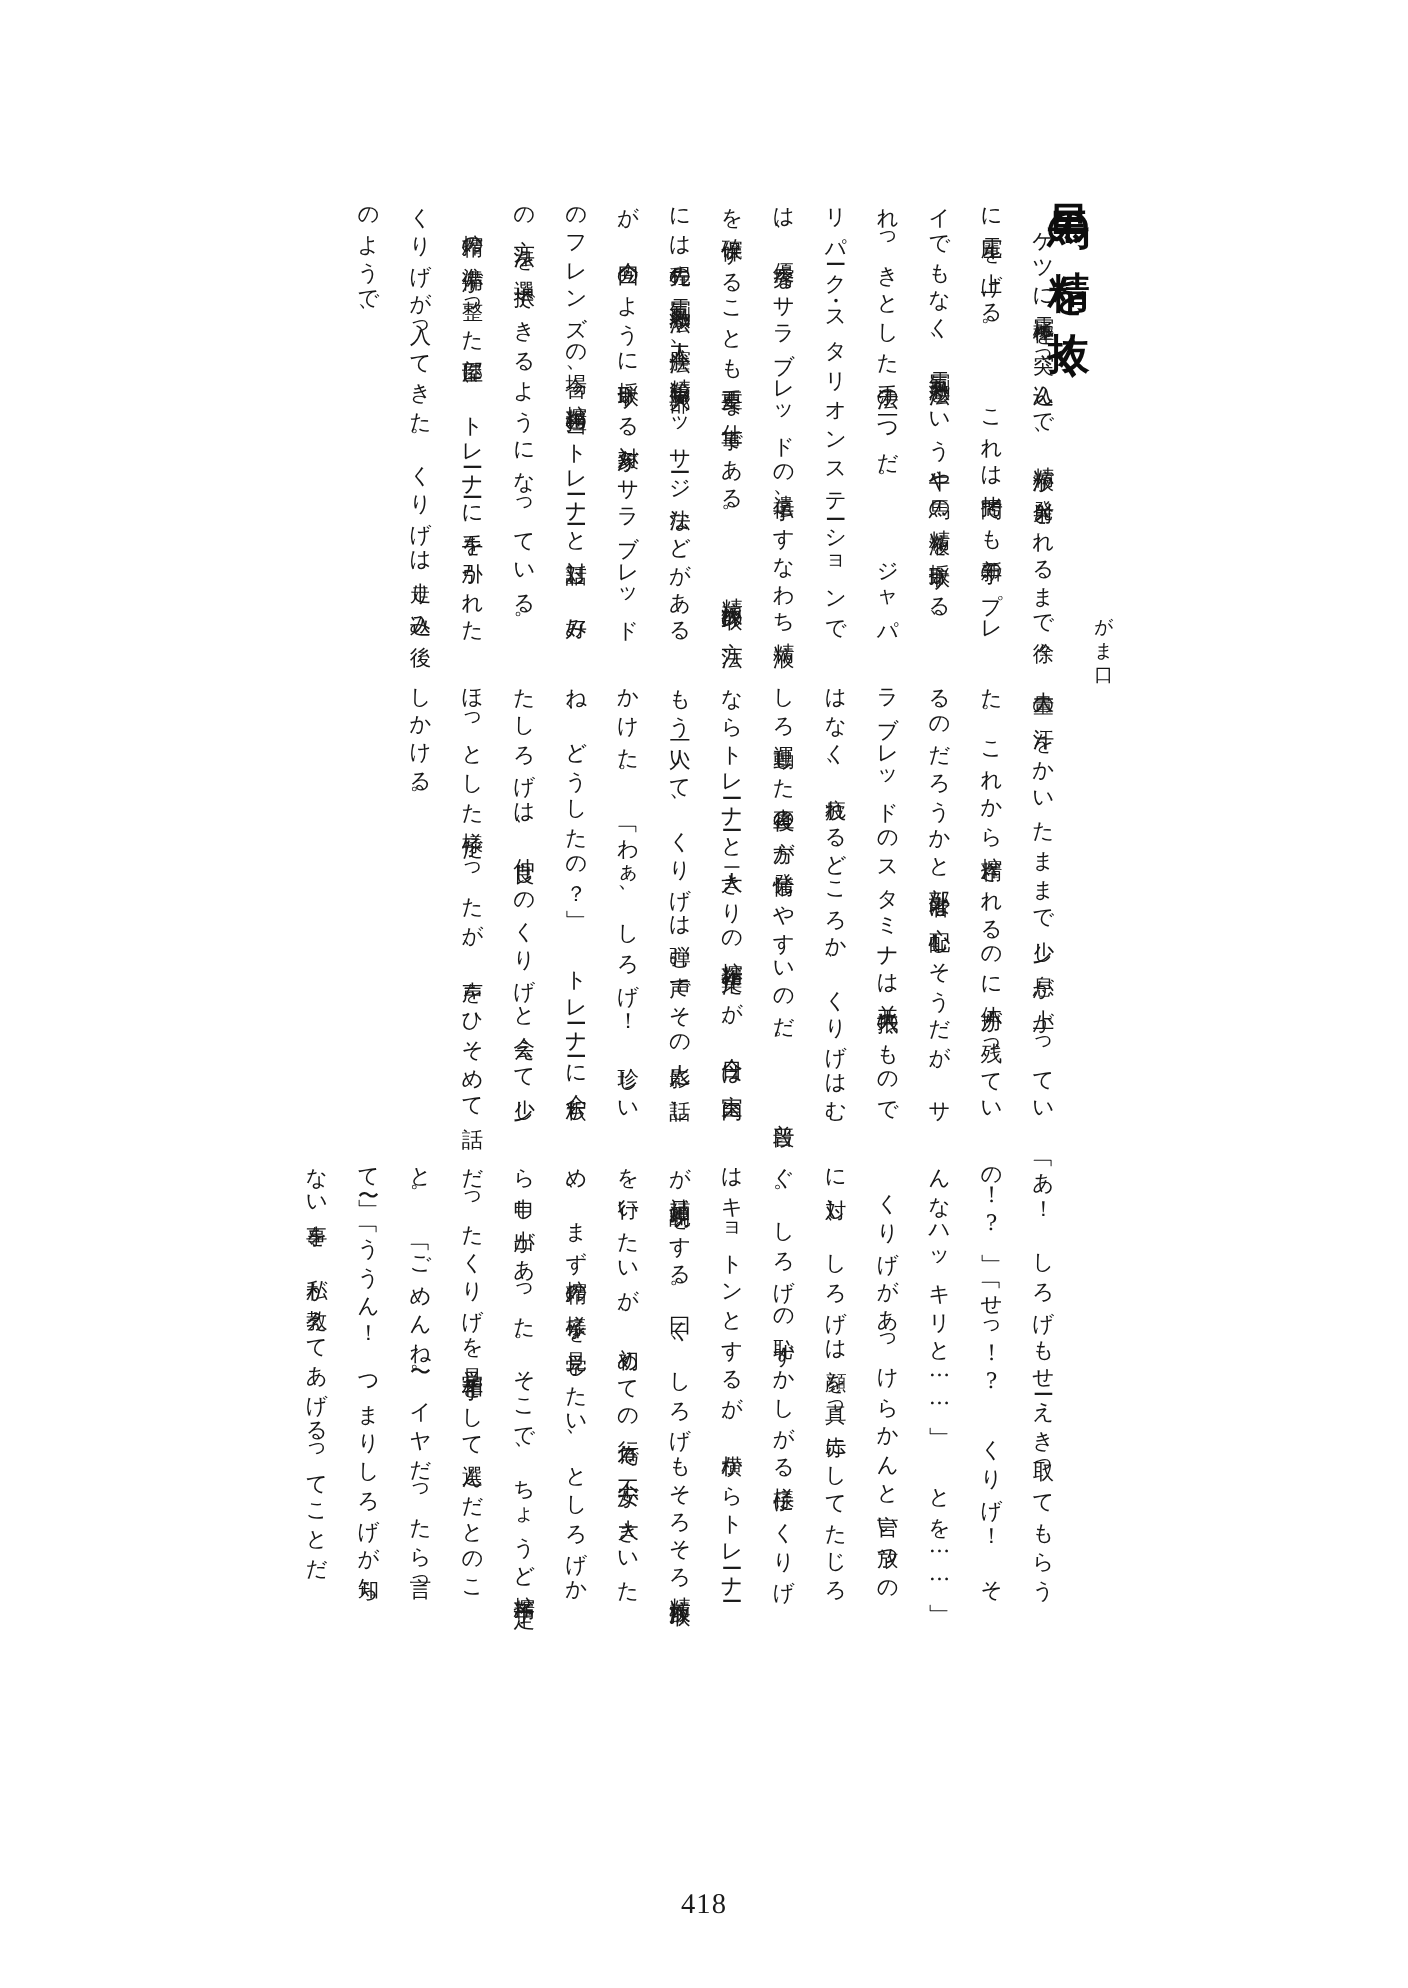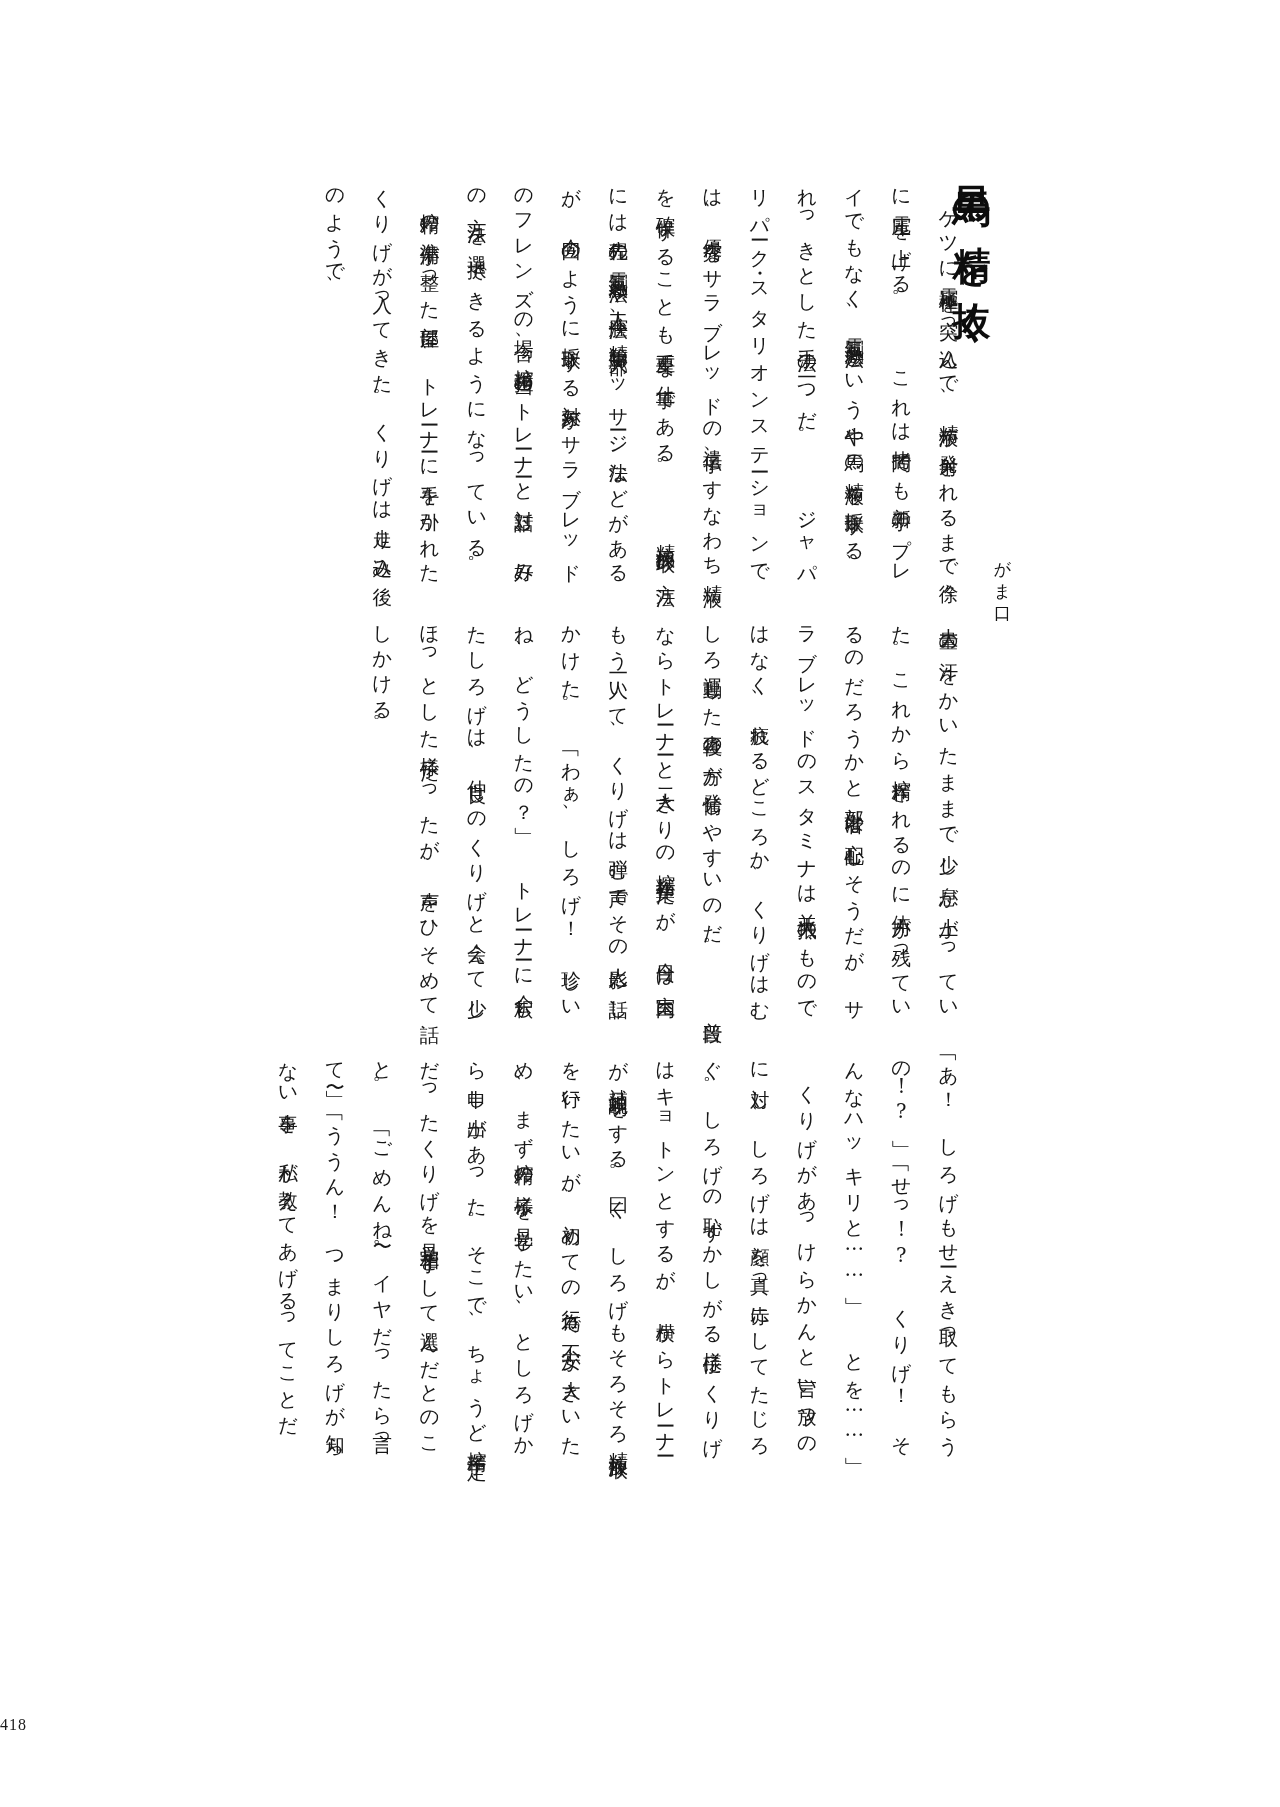--- a/index.html
+++ b/index.html
@@ -89,22 +89,23 @@
     height: 400px;
     width: 845px;
   }
 
   
   .folio {
     position: absolute;
     left: 0;
     right: 0;
     top: 1716px;
+    text-align: center;
     font-family: "Liberation Serif", "DejaVu Serif", serif;
-    font-size: 16px;
+    font-size: 26px;
     letter-spacing: 1px;
     color: #1b1b1b;
   }
 </style>
 </head>
 <body>
 
 <div class="page">
 
   <h1 class="title">早馬の精を抜く</h1>

